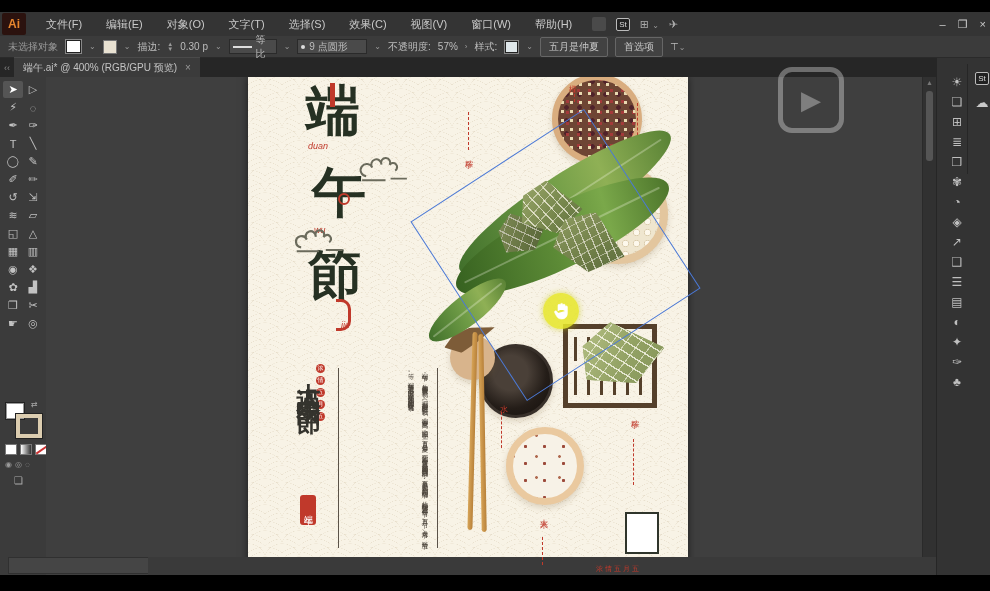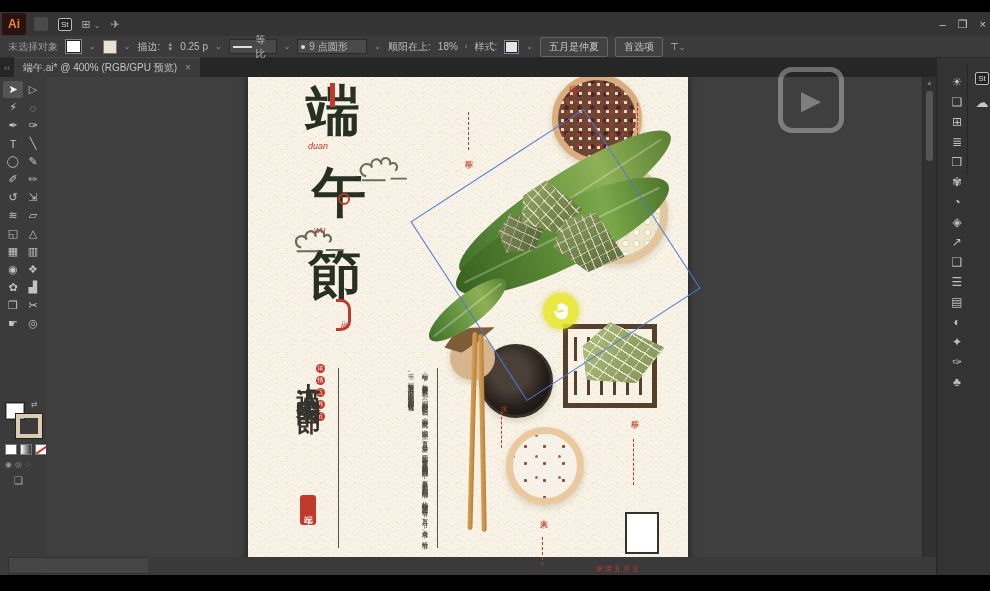--- a/index.html
+++ b/index.html
@@ -86,20 +86,32 @@
 </style>
 </head>
 <body>
 
 <div class="stage">
 
   <div class="abs letterbox" style="top:0;height:12px;"></div>
 
   <div class="abs menubar">
     <div class="ailogo">Ai</div>
+    <div class="menu">
+
+    <span class="mi">文件(F)</span>
+        <span class="mi">编辑(E)</span>
+        <span class="mi">对象(O)</span>
+        <span class="mi">文字(T)</span>
+        <span class="mi">选择(S)</span>
+        <span class="mi">效果(C)</span>
+        <span class="mi">视图(V)</span>
+        <span class="mi">窗口(W)</span>
+        <span class="mi">帮助(H)</span>
+      </div>
     <div class="mbicons">
       <span style="width:14px;height:14px;background:#4a4a4a;border-radius:2px;display:inline-block;"></span>
       <span class="stbadge">St</span>
       <span>⊞ <span class="ddv">⌄</span></span>
       <span>✈</span>
     </div>
     <div class="winbtns">
       <span>–</span>
       <span>❐</span>
       <span>×</span>
@@ -110,34 +122,34 @@
     <span style="color:#9a9a9a;">未选择对象</span>
     <span class="swatch"></span>
       <span class="ddv">⌄</span>
     <span class="swsmall"></span>
       <span class="ddv">⌄</span>
     <span>描边:</span>
     <span class="stepper">
         <span>▲</span>
         <span>▼</span>
       </span>
-    <span>0.25 p</span>
+    <span>0.30 p</span>
       <span class="ddv">⌄</span>
     <span class="linesw">
         <span class="lprev"></span>
         <span>等比</span>
       </span>
       <span class="ddv">⌄</span>
     <span class="linesw" style="width:62px;">
         <span style="width:4px;height:4px;background:#ddd;border-radius:50%;"></span>
         <span>9 点圆形</span>
       </span>
       <span class="ddv">⌄</span>
-    <span>顺阳在上:</span>
-    <span>18%</span>
+    <span>不透明度:</span>
+    <span>57%</span>
     <span class="ddv">›</span>
     <span>样式:</span>
     <span class="swatch" style="width:13px;height:12px;background:#dfe7ea;"></span>
       <span class="ddv">⌄</span>
     <span class="cbtn">五月是仲夏</span>
     <span class="cbtn">首选项</span>
     <span>⊤<span class="ddv">⌄</span></span>
   </div>
 
   <div class="abs tabbar">

